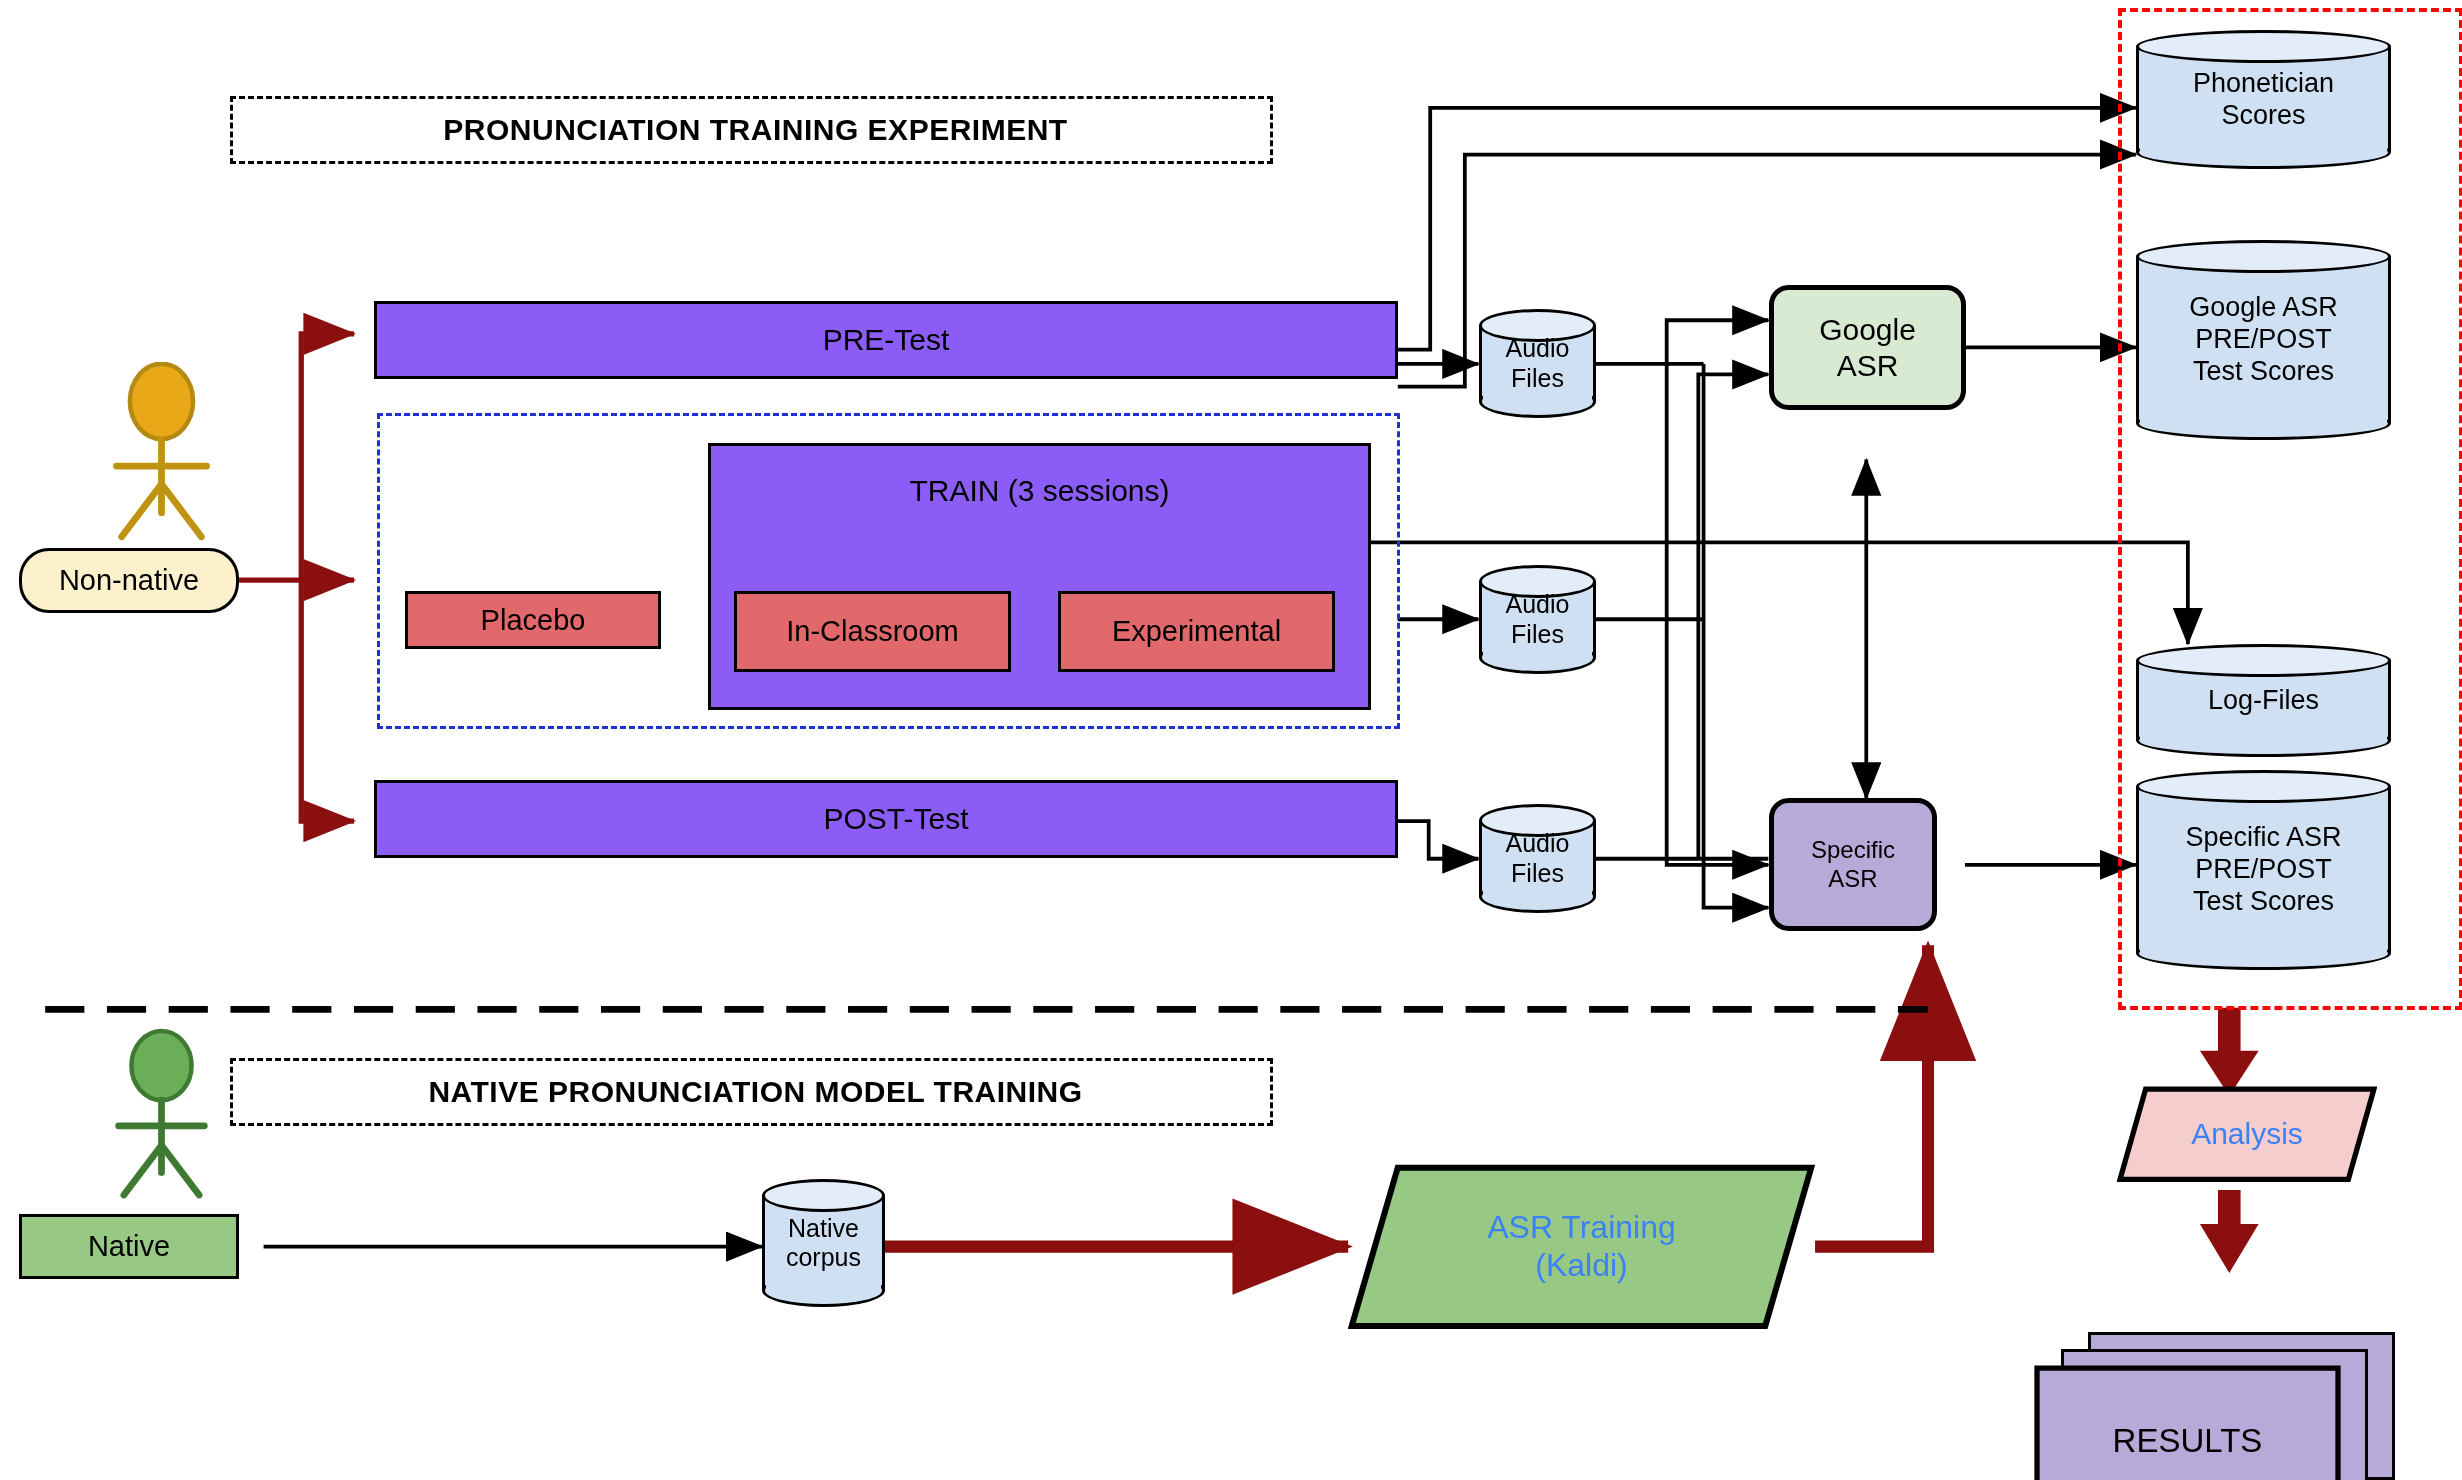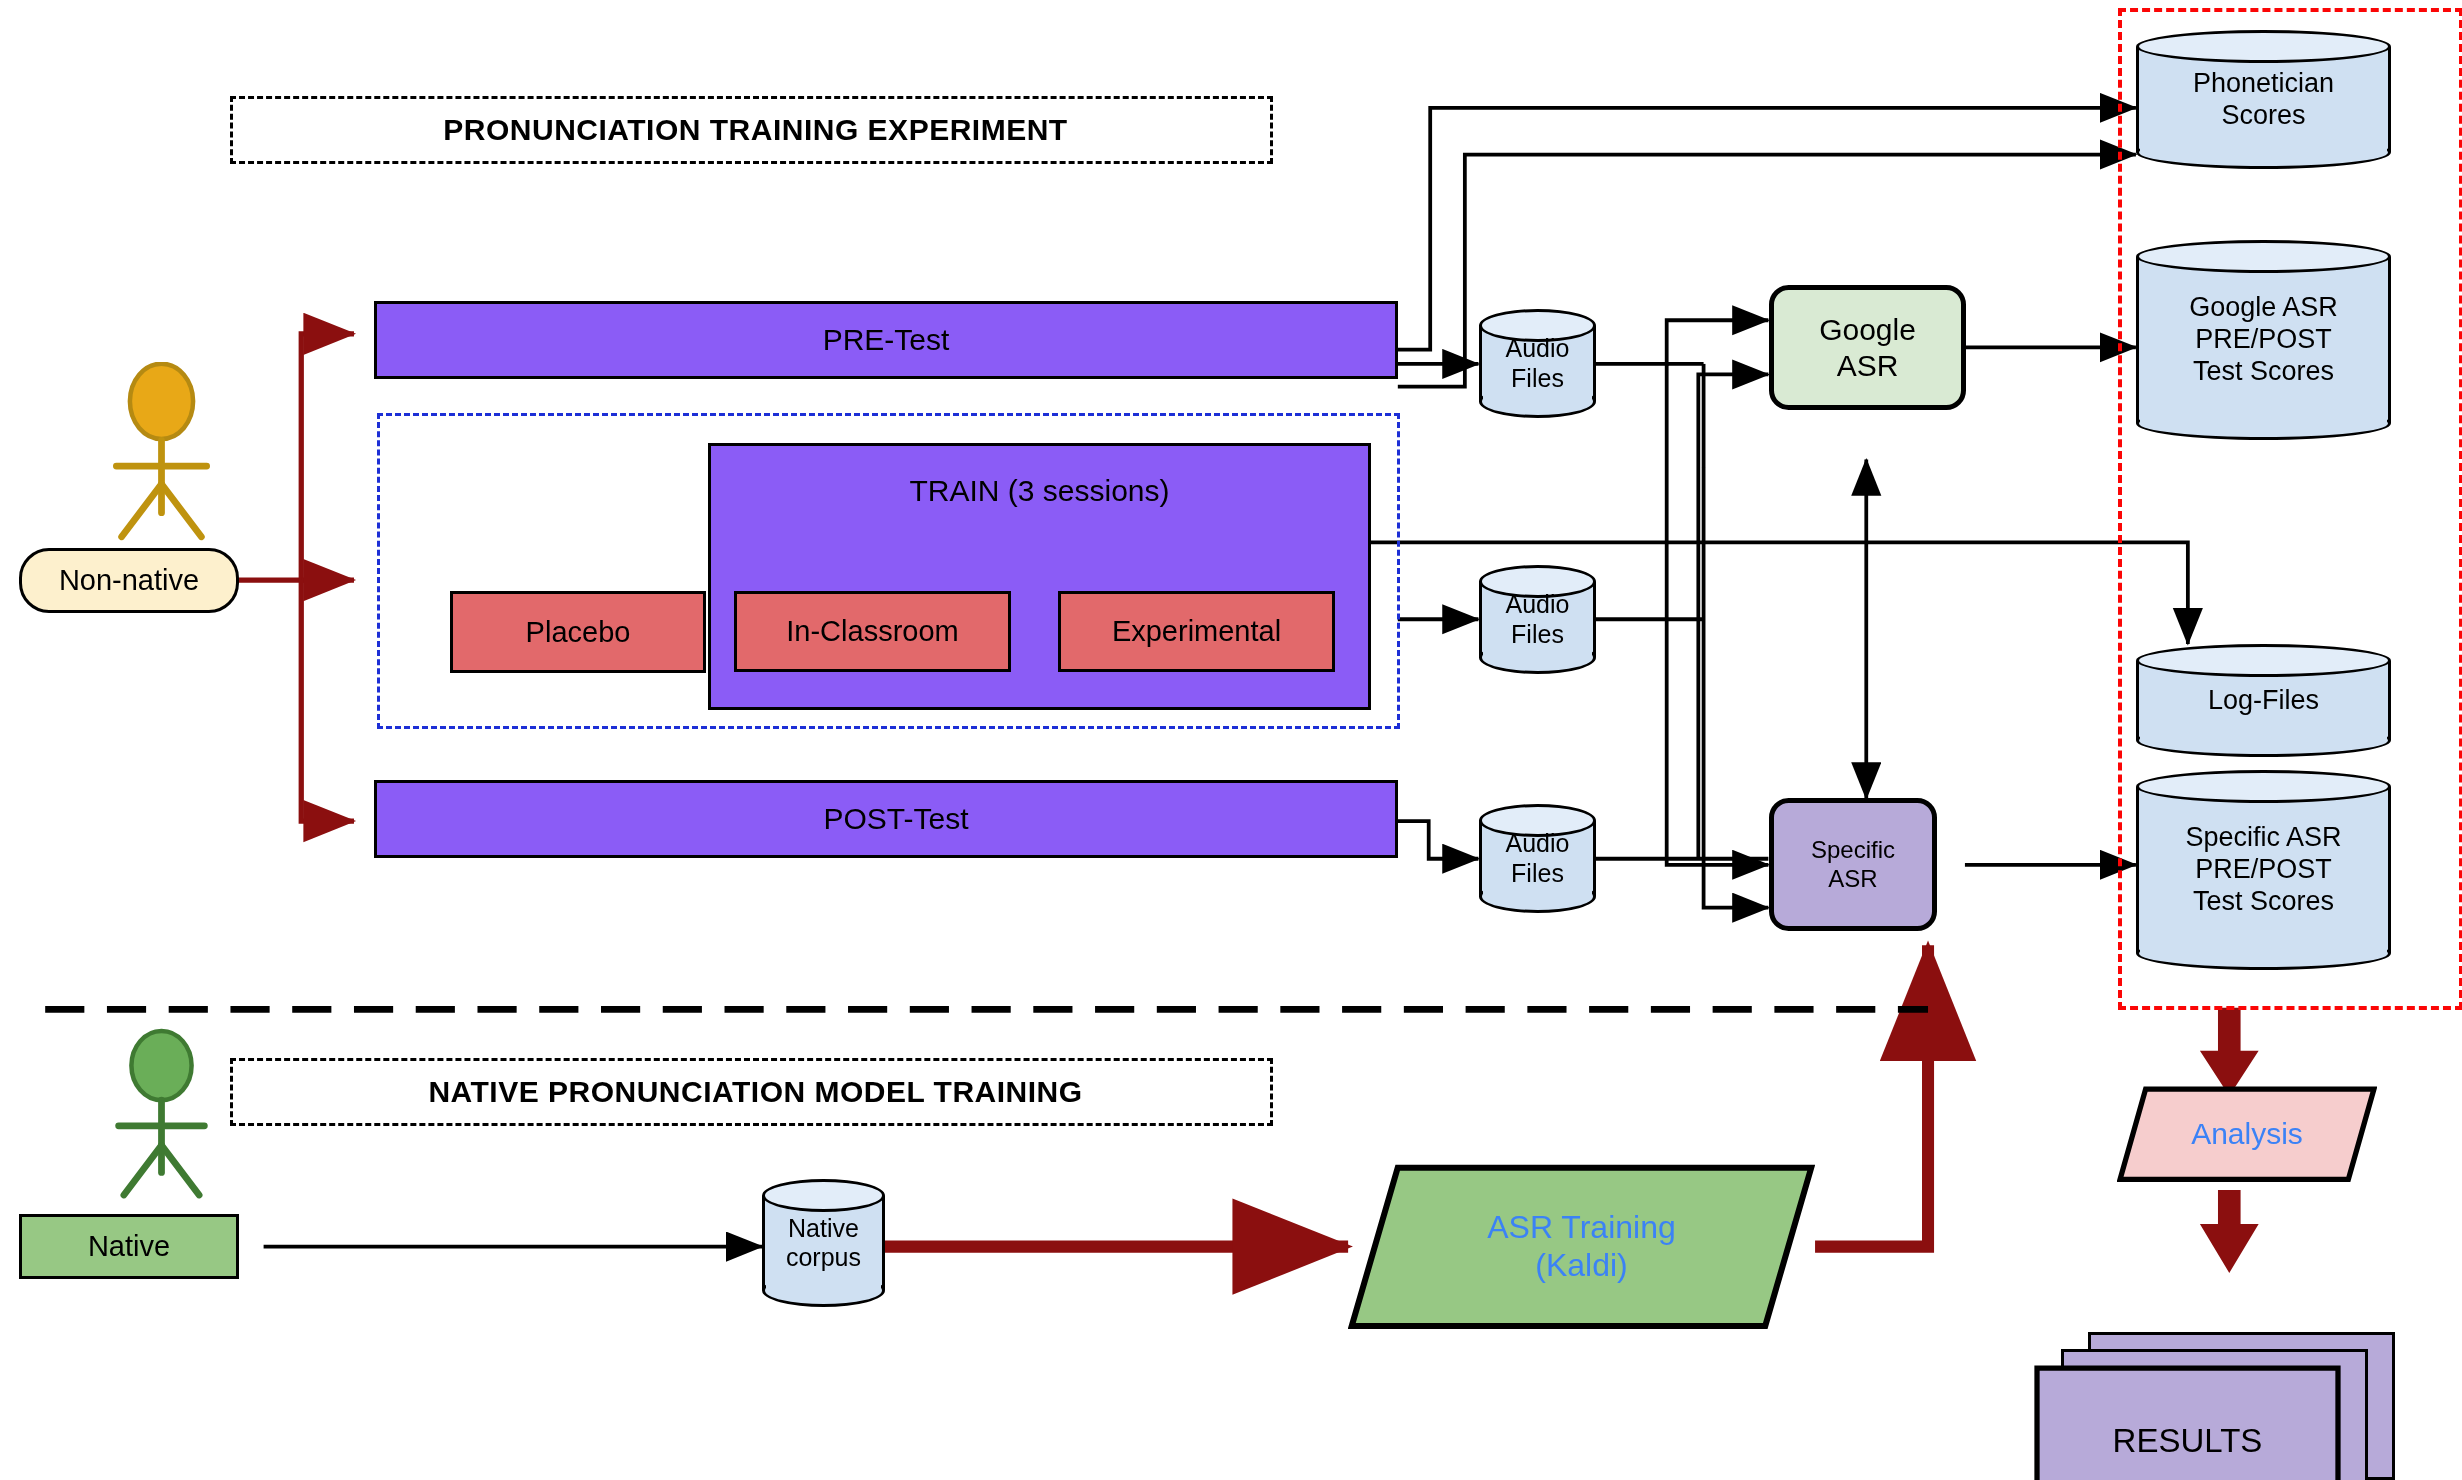--- a/index.html
+++ b/index.html
@@ -164,21 +164,21 @@
     <span>PRE-Test</span>
   </div>
 
   <div class="node blue-dash" style="left:377px;top:413px;width:1023px;height:316px;"></div>
 
   <div class="node rect rect-blue" style="left:708px;top:443px;width:663px;height:267px;font-size:30px;
               align-items:flex-start;padding-top:27px;">
     <span>TRAIN (3 sessions)</span>
   </div>
 
-  <div class="node rect rect-red" style="left:405px;top:591px;width:256px;height:82px;font-size:29px;margin-left:45px;">
+  <div class="node rect rect-red" style="left:405px;top:591px;width:256px;height:58px;font-size:29px;">
     <span>Placebo</span>
   </div>
 
   <div class="node rect rect-red" style="left:734px;top:591px;width:277px;height:81px;font-size:29px;">
     <span>In-Classroom</span>
   </div>
 
   <div class="node rect rect-red" style="left:1058px;top:591px;width:277px;height:81px;font-size:29px;">
     <span>Experimental</span>
   </div>

